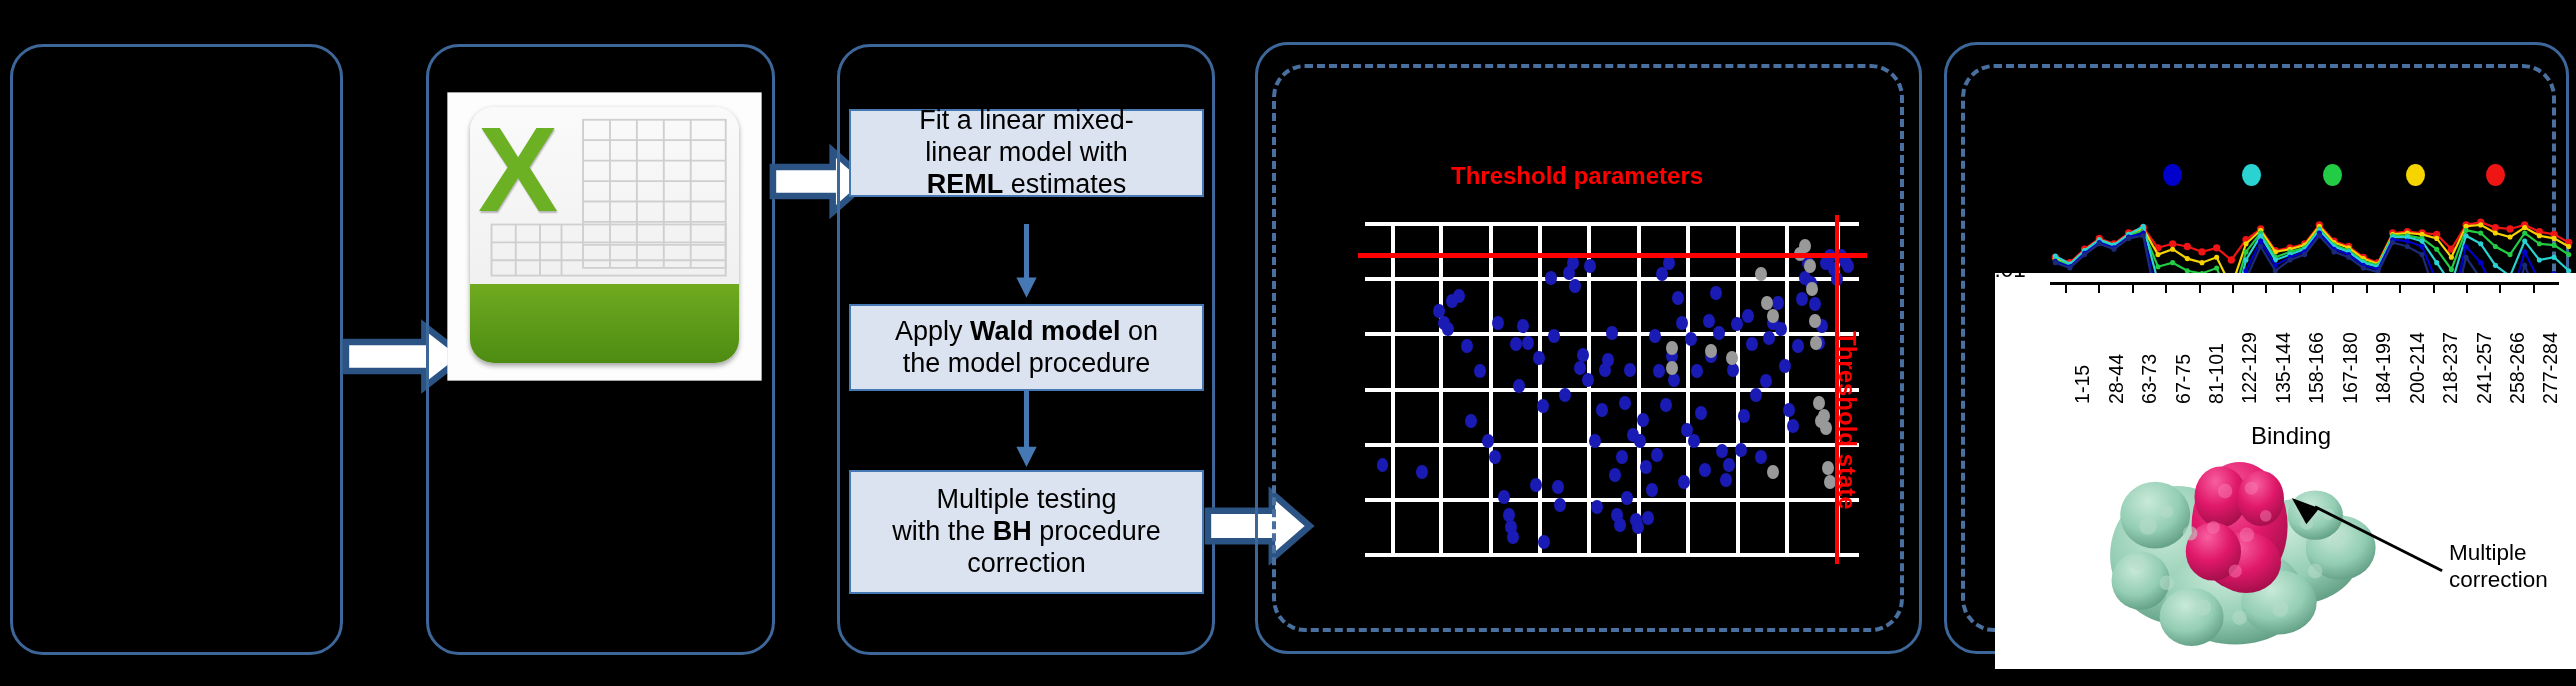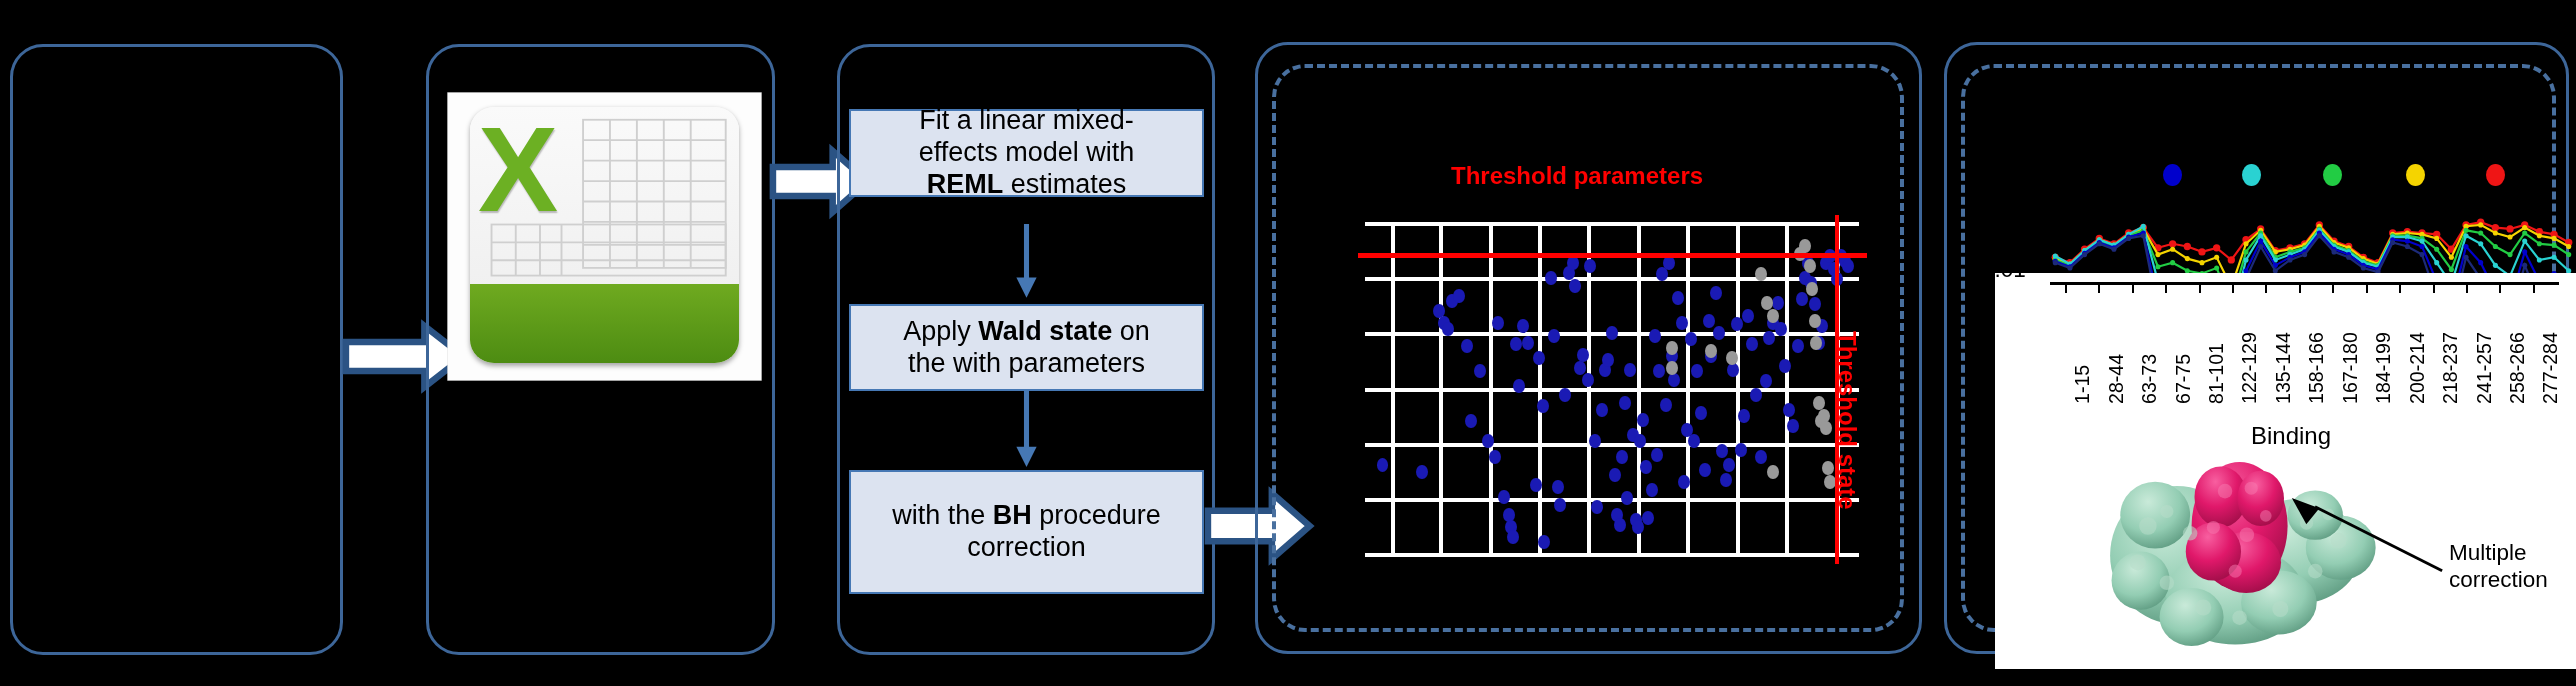--- a/index.html
+++ b/index.html
@@ -109,48 +109,49 @@
   <svg width="102" height="73" viewBox="0 0 140 100">
     <path d="M4,30 L86,30 L86,8 L134,50 L86,92 L86,70 L4,70 Z" fill="#ffffff" stroke="#2b5384" stroke-width="9" stroke-linejoin="miter"></path>
   </svg>
 </span>
 
 <div class="panel" style="left:837px;top:44px;width:378px;height:611px;"></div>
 
 <div class="flowbox" style="left:849px;top:109px;width:355px;height:88px;">
   <div>
     <div>Fit a linear mixed-</div>
-    <div>effects model with</div>
+    <div>linear model with</div>
     <div><b>REML</b> estimates</div>
   </div>
 </div>
 
 <span class="arrow" style="left:1012px;top:224px;">
   <svg width="29" height="76" viewBox="0 0 40 105">
     <line x1="20" y1="0" x2="20" y2="78" stroke="#4678b4" stroke-width="7"></line>
     <path d="M6,74 L34,74 L20,102 Z" fill="#4678b4"></path>
   </svg>
 </span>
 
 <div class="flowbox" style="left:849px;top:304px;width:355px;height:87px;">
   <div>
-    <div>Apply <b>Wald state</b> on</div>
-    <div>the with parameters</div>
+    <div>Apply <b>Wald model</b> on</div>
+    <div>the model procedure</div>
   </div>
 </div>
 
 <span class="arrow" style="left:1012px;top:390px;">
   <svg width="29" height="80" viewBox="0 0 40 110">
     <line x1="20" y1="0" x2="20" y2="82" stroke="#4678b4" stroke-width="7"></line>
     <path d="M6,78 L34,78 L20,106 Z" fill="#4678b4"></path>
   </svg>
 </span>
 
 <div class="flowbox" style="left:849px;top:470px;width:355px;height:124px;">
   <div>
+    <div>Multiple testing</div>
     <div>with the <b>BH</b> procedure</div>
     <div>correction</div>
   </div>
 </div>
 
 <span class="arrow" style="left:1205px;top:486px;">
   <svg width="109" height="80" viewBox="0 0 150 110">
     <path d="M4,34 L92,34 L92,10 L144,55 L92,100 L92,76 L4,76 Z" fill="#ffffff" stroke="#2b5384" stroke-width="9" stroke-linejoin="miter"></path>
   </svg>
 </span>

